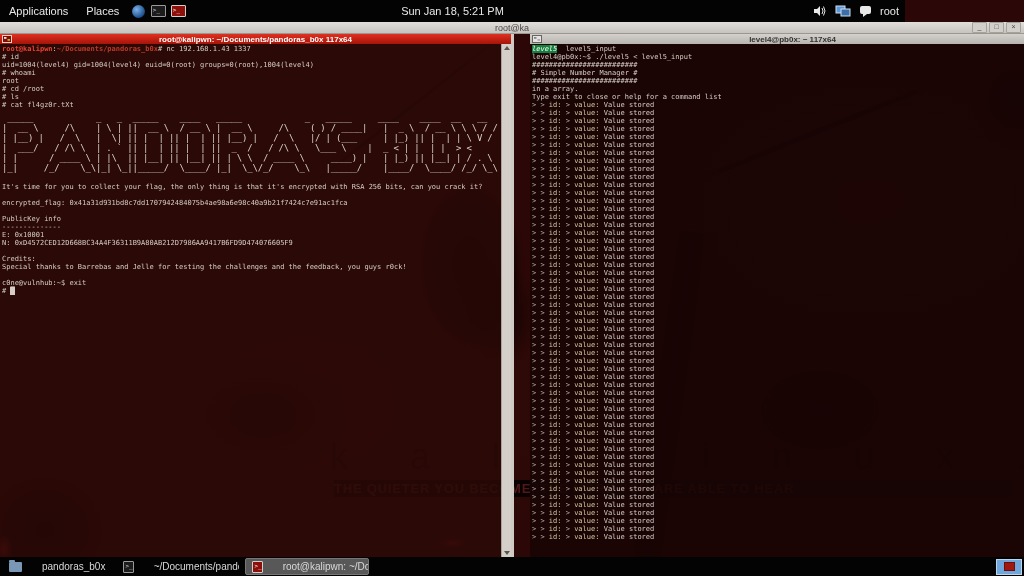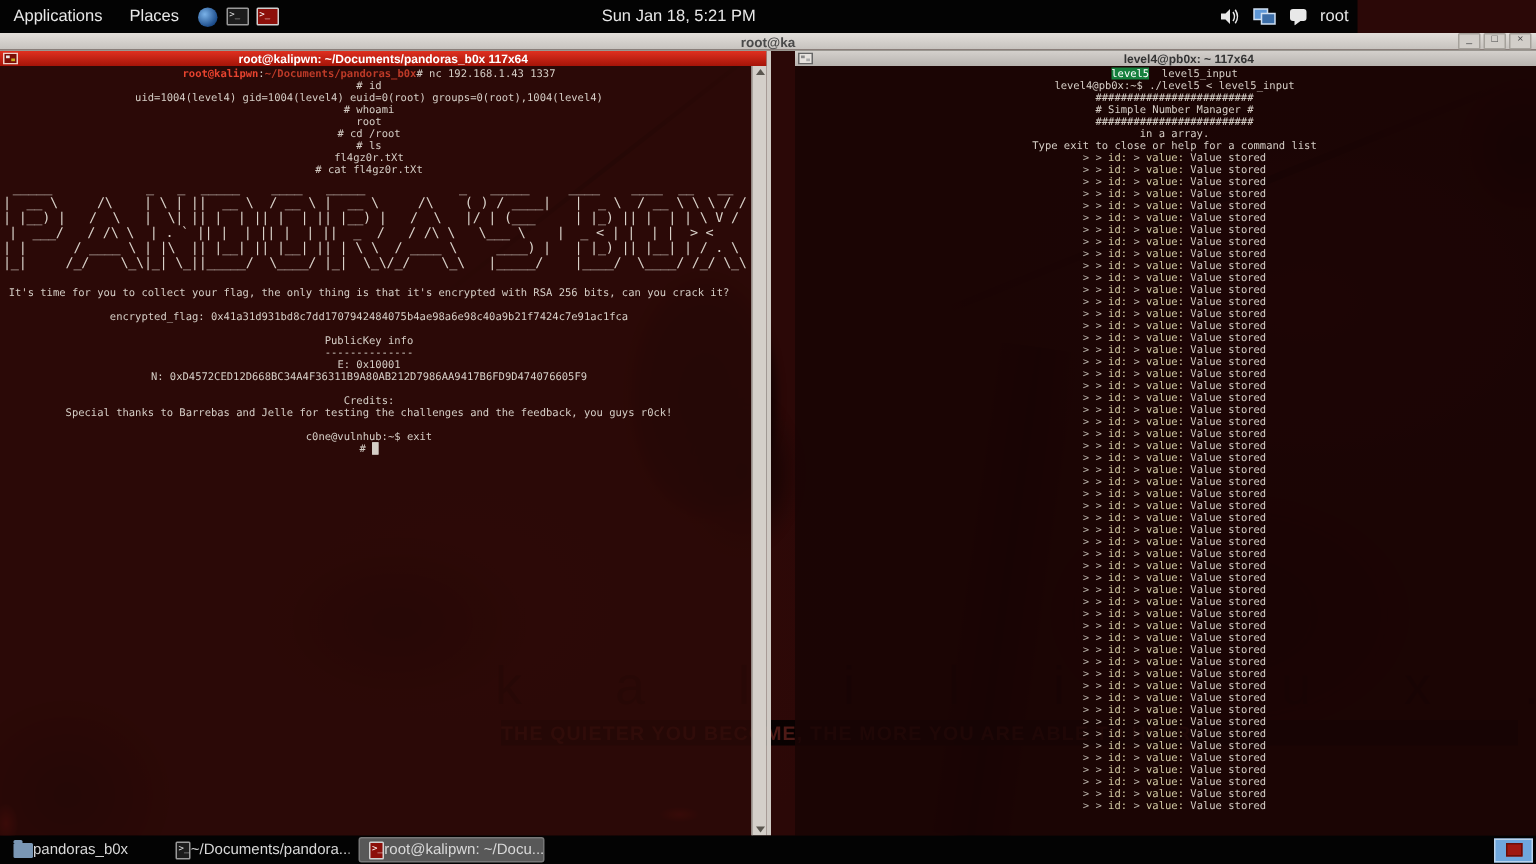--- a/index.html
+++ b/index.html
@@ -37,63 +37,63 @@
   .menu-item{padding:0 9px;height:22px;display:flex;align-items:center;cursor:default;}
   .launcher{width:20px;height:22px;display:flex;align-items:center;justify-content:center;}
   #clock{position:absolute;left:0;right:0;text-align:center;font-size:11px;color:#e8e8e8;pointer-events:none;}
   #panel-right{margin-left:auto;display:flex;align-items:center;gap:8px;padding-right:6px;z-index:2;}
   #panel-right .uname{font-size:11px;color:#e8e8e8;}
 
   
   #main-titlebar{position:absolute;left:0;top:22px;width:1024px;height:11px;
                  background:linear-gradient(#e2deda,#c6c2be);border-bottom:1px solid #9a9690;
                  display:flex;align-items:center;z-index:40;}
-  #main-title{position:absolute;left:0;right:0;text-align:center;font-size:9px;font-weight:bold;color:#4a4a4a;}
+  #main-title{position:absolute;left:0;right:0;text-align:center;font-size:9px;font-weight:normal;color:#4a4a4a;}
   #win-buttons{margin-left:auto;display:flex;gap:2px;padding-right:3px;z-index:2;}
   .win-btn{width:13px;height:9px;background:#d2cec9;border:1px solid #a5a19b;border-radius:1px;
            font-size:7px;line-height:7px;text-align:center;color:#444;}
 
   
   .pane{position:absolute;top:34px;bottom:19px;z-index:10;}
   #pane-left{left:0;width:511px;}
   #pane-right{left:530px;width:525px;}
   #splitter{position:absolute;left:511px;top:34px;bottom:19px;width:3px;background:#cfcac4;z-index:12;}
   .pane-titlebar{height:10px;display:flex;align-items:center;position:relative;}
   #pane-left .pane-titlebar{background:linear-gradient(#e03020,#a51408);}
   #pane-right .pane-titlebar{background:linear-gradient(#d4d0cc,#b8b4b0);}
   .pane-title{position:absolute;left:0;right:0;text-align:center;font-size:8px;font-weight:bold;}
   #pane-left .pane-title{color:#ffffff;}
   #pane-right .pane-title{color:#333;}
   .pane-icon{width:10px;height:8px;margin-left:2px;z-index:2;}
 
-  .term-body{position:absolute;left:0;right:0;top:10px;bottom:0;overflow:hidden;padding:1px 12px 0 2px;text-align:center;}
+  .term-body{position:absolute;left:0;right:0;top:10px;bottom:0;overflow:hidden;padding:1px 12px 0 2px;}
   #pane-left .term-body{background:rgba(43,9,7,.84);right:9px;}
   #pane-right .term-body{background:rgba(25,5,4,.88);right:9px;}
   .term-line{font-family:"DejaVu Sans Mono",monospace;font-size:7px;line-height:8px;height:8px;
              white-space:pre;color:#d5cec6;}
   .seg-fg{color:#d5cec6;}
   .seg-r1{color:#e8432f;font-weight:bold;}
   .seg-r2{color:#bd3a28;font-weight:bold;}
   .seg-dim{color:#b9b1a9;}
   .seg-warm{color:#d3cba4;}
-  .seg-suid{color:#ffffff;background:#15803d;}
+  .seg-suid{color:#ffffff;background:#15803d;font-style:italic;}
   .seg-cursor{background:#d5cec6;color:#d5cec6;}
   #ascii-art{font-family:"DejaVu Sans Mono",monospace;font-size:9px;line-height:10px;
              letter-spacing:-0.2px;color:#d9d2ca;white-space:pre;margin:4px 0 2px 0;}
 
   .scrollbar{position:absolute;top:10px;bottom:0;right:0;width:9px;background:#d4cfc9;
              border-left:1px solid #aaa49e;display:flex;flex-direction:column;justify-content:space-between;align-items:center;}
   .sb-up,.sb-down{width:0;height:0;margin:2px 0;}
   .sb-up{border-left:3px solid transparent;border-right:3px solid transparent;border-bottom:4px solid #5a564f;}
   .sb-down{border-left:3px solid transparent;border-right:3px solid transparent;border-top:4px solid #5a564f;}
 
   
   #taskbar{position:absolute;left:0;bottom:0;width:1024px;height:19px;background:#030303;
            display:flex;align-items:center;z-index:50;}
-  .task-item{display:flex;align-items:center;gap:0;height:15px;margin:0 3px;padding:0 6px;
+  .task-item{display:flex;align-items:center;gap:20px;height:15px;margin:0 3px;padding:0 6px;
              color:#d8d8d8;font-size:10px;min-width:90px;max-width:110px;overflow:hidden;white-space:nowrap;}
   .task-item.active{background:#585858;border:1px solid #777;border-radius:2px;}
   #workspace{margin-left:auto;margin-right:2px;width:24px;height:14px;background:#6fa7dd;
              border:1px solid #bcd4ec;display:flex;align-items:center;justify-content:center;}
   #workspace .mini-win{width:9px;height:7px;background:#a01810;border:1px solid #6d0e08;}
 
   
   .ico-folder{width:13px;height:10px;background:#7a97b5;border-radius:1px;position:relative;}
   .ico-folder::before{content:"";position:absolute;left:0;top:-2px;width:6px;height:2px;background:#7a97b5;border-radius:1px 1px 0 0;}
   .ico-term{width:12px;height:10px;background:#1c1c1c;border:1px solid #9a9a9a;border-radius:1px;
@@ -176,21 +176,20 @@
     </div>
     <div class="term-body" id="left-term-body">
       <div id="left-before">
           <div class="term-line"><span class="seg-r1">root@kalipwn</span><span class="seg-fg">:</span><span class="seg-r2">~/Documents/pandoras_b0x</span><span class="seg-fg"># </span><span class="seg-fg">nc 192.168.1.43 1337</span></div>
           <div class="term-line"><span class="seg-fg"># id</span></div>
           <div class="term-line"><span class="seg-fg">uid=1004(level4) gid=1004(level4) euid=0(root) groups=0(root),1004(level4)</span></div>
           <div class="term-line"><span class="seg-fg"># whoami</span></div>
           <div class="term-line"><span class="seg-fg">root</span></div>
           <div class="term-line"><span class="seg-fg"># cd /root</span></div>
           <div class="term-line"><span class="seg-fg"># ls</span></div>
-          <div class="term-line"><span class="seg-fg">fl4gz0r.tXt</span></div>
           <div class="term-line"><span class="seg-fg"># cat fl4gz0r.tXt</span></div>
         </div>
       <div id="ascii-art"> _____            _   _  _____    ____   _____            _   _____     ____    ____  __   __
 |  __ \     /\    | \ | ||  __ \  / __ \ |  __ \     /\    ( ) / ____|   |  _ \  / __ \ \ \ / /
 | |__) |   /  \   |  \| || |  | || |  | || |__) |   /  \   |/ | (___     | |_) || |  | | \ V / 
 |  ___/   / /\ \  | . ` || |  | || |  | ||  _  /   / /\ \   \___ \    |  _ &lt; | |  | |  &gt; &lt;  
 | |      / ____ \ | |\  || |__| || |__| || | \ \  / ____ \     ____) |   | |_) || |__| | / . \ 
 |_|     /_/    \_\|_| \_||_____/  \____/ |_|  \_\/_/    \_\   |_____/    |____/  \____/ /_/ \_\</div>
       <div id="left-after">
           <div class="term-line">&nbsp;</div>

